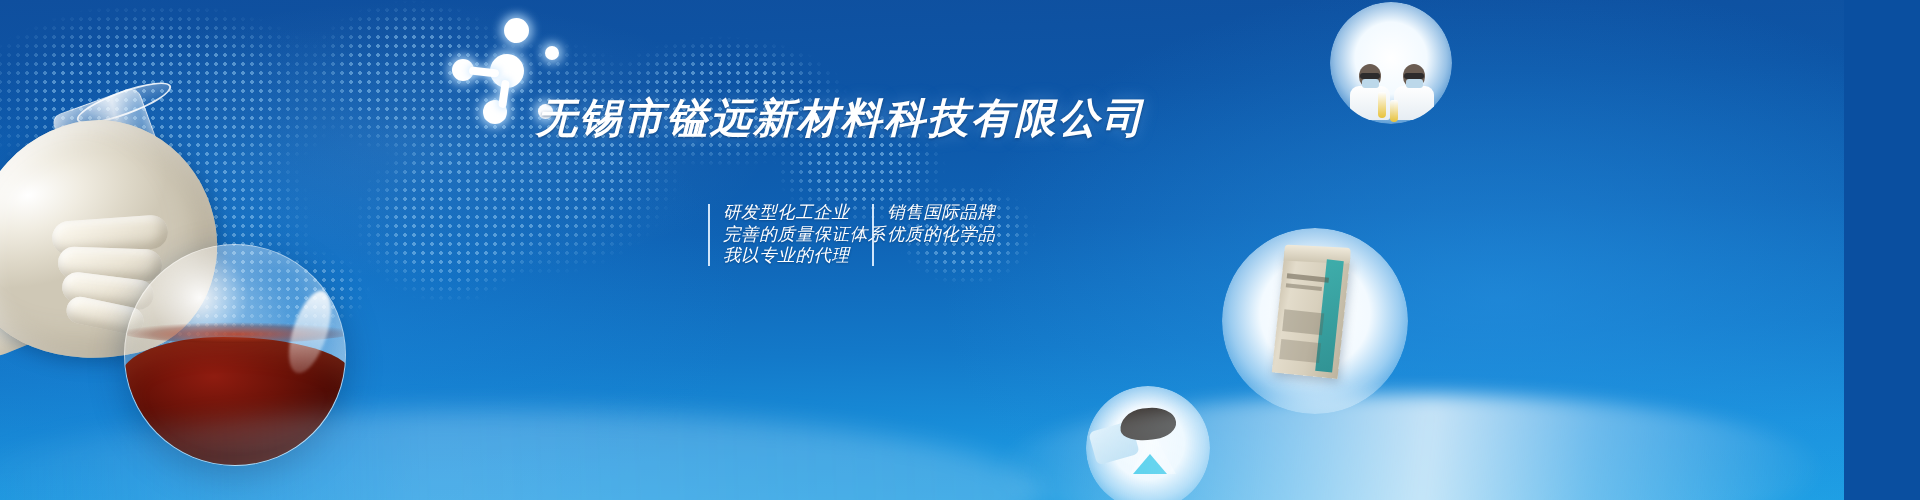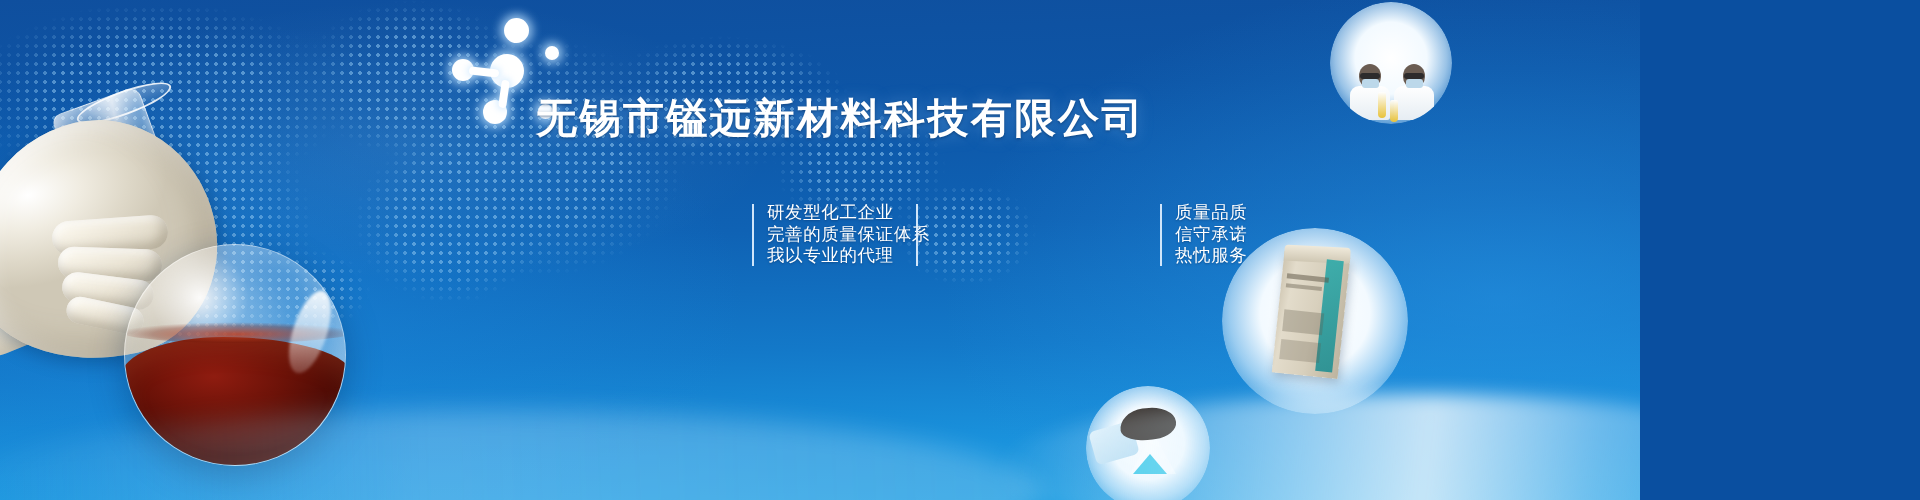--- a/index.html
+++ b/index.html
@@ -1,24 +1,25 @@
 <!DOCTYPE html>
 <html lang="zh"><head>
 <meta charset="utf-8">
 <title>Banner</title>
 <style>
   html,body{margin:0;padding:0;background:#0a4fa0;}
   *{box-sizing:border-box;}
   .banner{
-    position:relative;width:1640px;height:500px;overflow:hidden;
+    position:relative;width:1844px;height:500px;overflow:hidden;
     font-family:"Liberation Sans","DejaVu Sans",sans-serif;
     background:
       radial-gradient(ellipse 900px 520px at 1500px 300px, rgba(40,150,230,0.55) 0%, rgba(40,150,230,0.0) 62%),
       radial-gradient(ellipse 760px 420px at 250px 300px, rgba(30,140,225,0.45) 0%, rgba(30,140,225,0.0) 65%),
       linear-gradient(178deg,#0f4f9e 0%,#0d55a6 22%,#0f62b4 46%,#1379c9 68%,#1a93dd 86%,#1ea0e4 100%);
+    font-style: italic;
   }
   
   .worldmap{
     position:absolute;left:-20px;top:-10px;width:1120px;height:390px;
     opacity:.60;pointer-events:none;
     -webkit-mask-image:var(--m);mask-image:var(--m);
     -webkit-mask-repeat:no-repeat;mask-repeat:no-repeat;
     -webkit-mask-size:100% 100%;mask-size:100% 100%;
     background-image:
       radial-gradient(circle at 2px 2px, rgba(150,205,245,.85) 1.6px, rgba(0,0,0,0) 1.9px);
@@ -49,21 +50,21 @@
   .slogan-col{position:relative;padding-left:15px;margin-right:44px;}
   .slogan-col:last-child{margin-right:0;}
   .slogan-col .bar{
     position:absolute;left:0;top:2px;width:2px;height:62px;
     background:rgba(225,240,255,.92);
   }
   .slogan-line{
     font-size:17.5px;color:#ffffff;line-height:21.5px;white-space:nowrap;
     letter-spacing:.6px;text-shadow:0 1px 2px rgba(5,45,95,.5);
   }
-  .col-w1{width:120px;margin-left:44px;}
+  .col-w1{width:120px;}
   .col-w2{width:200px;}
   .col-w3{width:150px;}
   
   .flask-scene{position:absolute;left:-22px;top:96px;width:370px;height:404px;}
   .glove{
     position:absolute;left:-10px;top:26px;width:248px;height:238px;
     background:
       radial-gradient(ellipse 140px 90px at 72px 60px, #ffffff 0%, #f0ece1 38%, #ded8c8 72%, #cfc8b6 100%);
     border-radius:54% 46% 42% 58% / 58% 52% 48% 42%;
     transform:rotate(-13deg);
@@ -221,28 +222,24 @@
 
     <div class="slogan-col col-w1">
       <div class="bar"></div>
       <div class="slogan-line">研发型化工企业</div>
       <div class="slogan-line">完善的质量保证体系</div>
       <div class="slogan-line">我以专业的代理</div>
     </div>
 
     <div class="slogan-col col-w2">
       <div class="bar"></div>
-    </div>
-
-    <div class="slogan-col col-w3">
-      <div class="bar"></div>
-      <div class="slogan-line">质量品质</div>
-      <div class="slogan-line">信守承诺</div>
-      <div class="slogan-line">热忱服务</div>
-    </div>
+      <div class="slogan-line">销售国际品牌</div>
+      <div class="slogan-line">优质的化学品</div>
+    </div>
+
 
   </div>
 
   <div class="flask-scene">
     <div class="flask-neck"></div>
     <div class="flask-lip"></div>
     <div class="glove-cuff"></div>
     <div class="glove"></div>
     <div class="finger" style="left:74px;top:122px;width:116px;height:34px;transform:rotate(-4deg);"></div>
     <div class="finger" style="left:80px;top:152px;width:104px;height:32px;transform:rotate(2deg);"></div>

